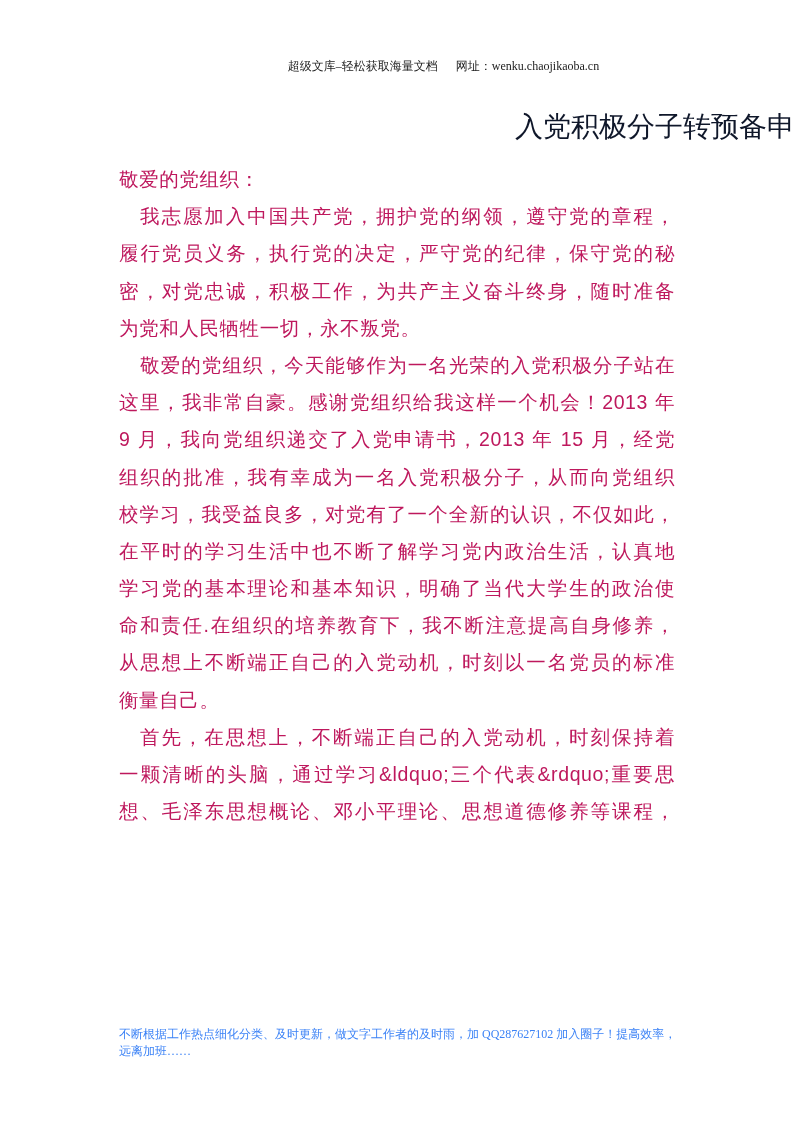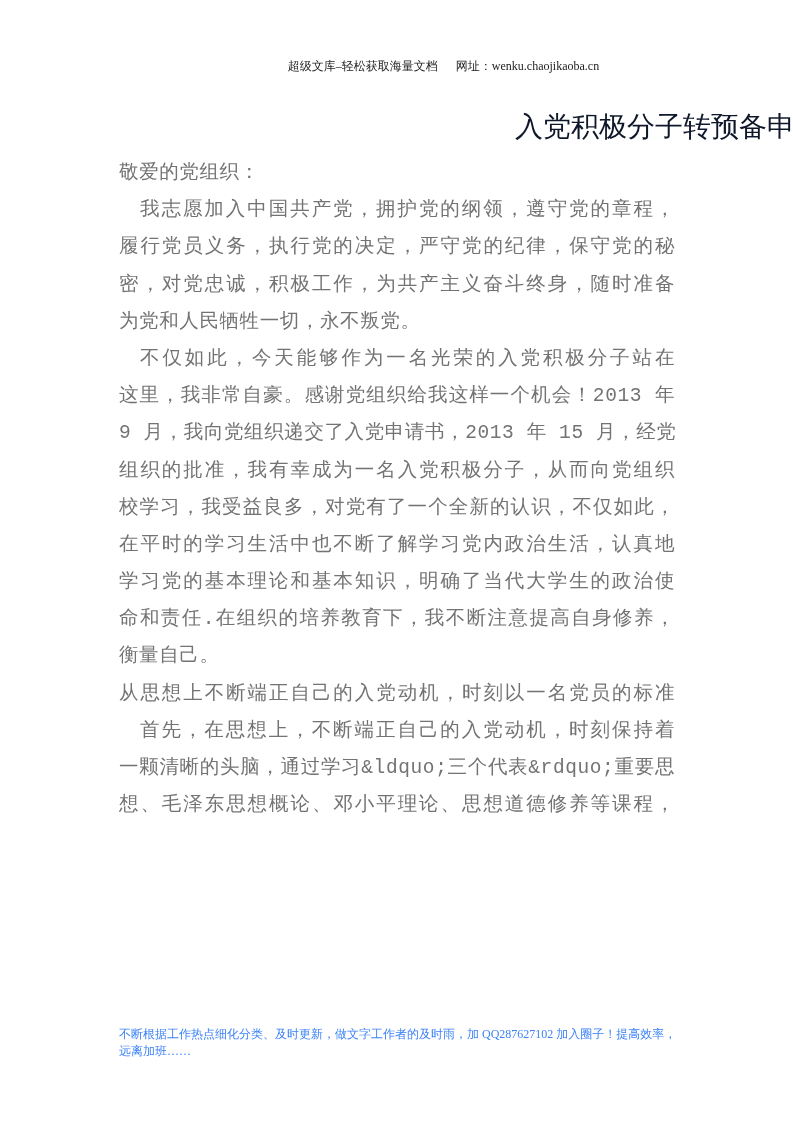--- a/index.html
+++ b/index.html
@@ -9,22 +9,22 @@
     font-family: "Liberation Serif", "DejaVu Serif", serif; font-size: 12px; color: #222; margin-left: 47px;
   }
   .header .sep { display: inline-block; width: 18px; }
   .title {
     position: absolute; top: 108px; left: 0; width: 793px; text-align: right;
     font-family: "DejaVu Sans", "Liberation Sans", sans-serif; font-size: 28px; color: #0f172a;
     letter-spacing: 0px;
     margin-left: 30px;
   }
   .body {
-    position: absolute; top: 158px; left: 119px; width: 556px;
-    font-family: Liberation Mono, monospace; font-size: 19.5px; color: #737373;
+    position: absolute; top: 164px; left: 119px; width: 556px;
+    font-family: Liberation Sans, sans-serif; font-size: 19.5px; color: #be185d;
   }
   .line {
     height: 37.2px; line-height: 30px; white-space: nowrap;
     text-align: justify; text-align-last: justify; letter-spacing: 0.6px;
   }
   .line.last { text-align-last: left; }
   .line.indent { padding-left: 21px; }
   .footer {
     position: absolute; top: 1026px; left: 119px; width: 560px;
     font-family: "Liberation Serif", "DejaVu Serif", serif; font-size: 12px; line-height: 17px; color: #3b82f6;
@@ -43,30 +43,30 @@
   <div class="line last">敬爱的党组织：</div>
 
   <div>
     <div class="line indent">我志愿加入中国共产党，拥护党的纲领，遵守党的章程，</div>
     <div class="line">履行党员义务，执行党的决定，严守党的纪律，保守党的秘</div>
     <div class="line">密，对党忠诚，积极工作，为共产主义奋斗终身，随时准备</div>
     <div class="line last">为党和人民牺牲一切，永不叛党。</div>
   </div>
 
   <div>
-    <div class="line indent">不仅如此，今天能够作为一名光荣的入党积极分子站在</div>
+    <div class="line indent">敬爱的党组织，今天能够作为一名光荣的入党积极分子站在</div>
     <div class="line">这里，我非常自豪。感谢党组织给我这样一个机会！2013 年</div>
     <div class="line">9 月，我向党组织递交了入党申请书，2013 年 15 月，经党</div>
     <div class="line">组织的批准，我有幸成为一名入党积极分子，从而向党组织</div>
     <div class="line">校学习，我受益良多，对党有了一个全新的认识，不仅如此，</div>
     <div class="line">在平时的学习生活中也不断了解学习党内政治生活，认真地</div>
     <div class="line">学习党的基本理论和基本知识，明确了当代大学生的政治使</div>
     <div class="line">命和责任.在组织的培养教育下，我不断注意提高自身修养，</div>
+    <div class="line">从思想上不断端正自己的入党动机，时刻以一名党员的标准</div>
     <div class="line last">衡量自己。</div>
-    <div class="line">从思想上不断端正自己的入党动机，时刻以一名党员的标准</div>
   </div>
 
   <div>
     <div class="line indent">首先，在思想上，不断端正自己的入党动机，时刻保持着</div>
     <div class="line">一颗清晰的头脑，通过学习&amp;ldquo;三个代表&amp;rdquo;重要思</div>
     <div class="line">想、毛泽东思想概论、邓小平理论、思想道德修养等课程，</div>
   </div>
 </div>
 
 <div class="footer">

